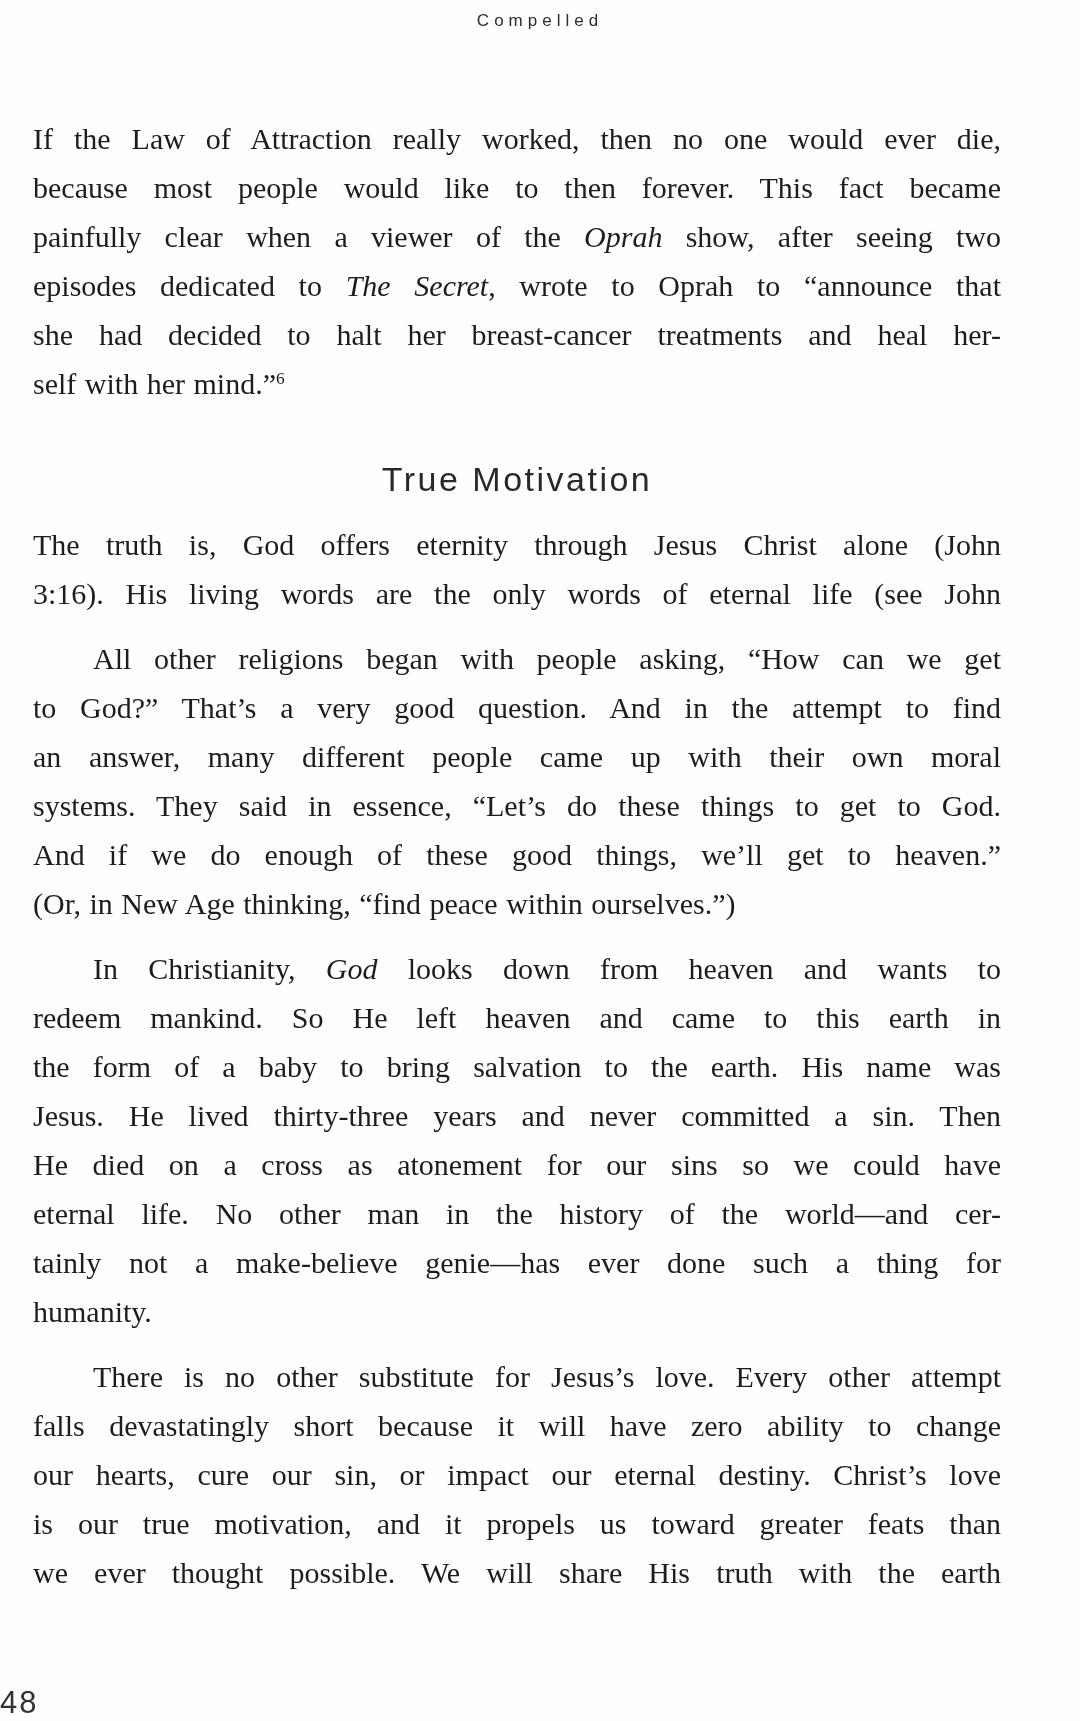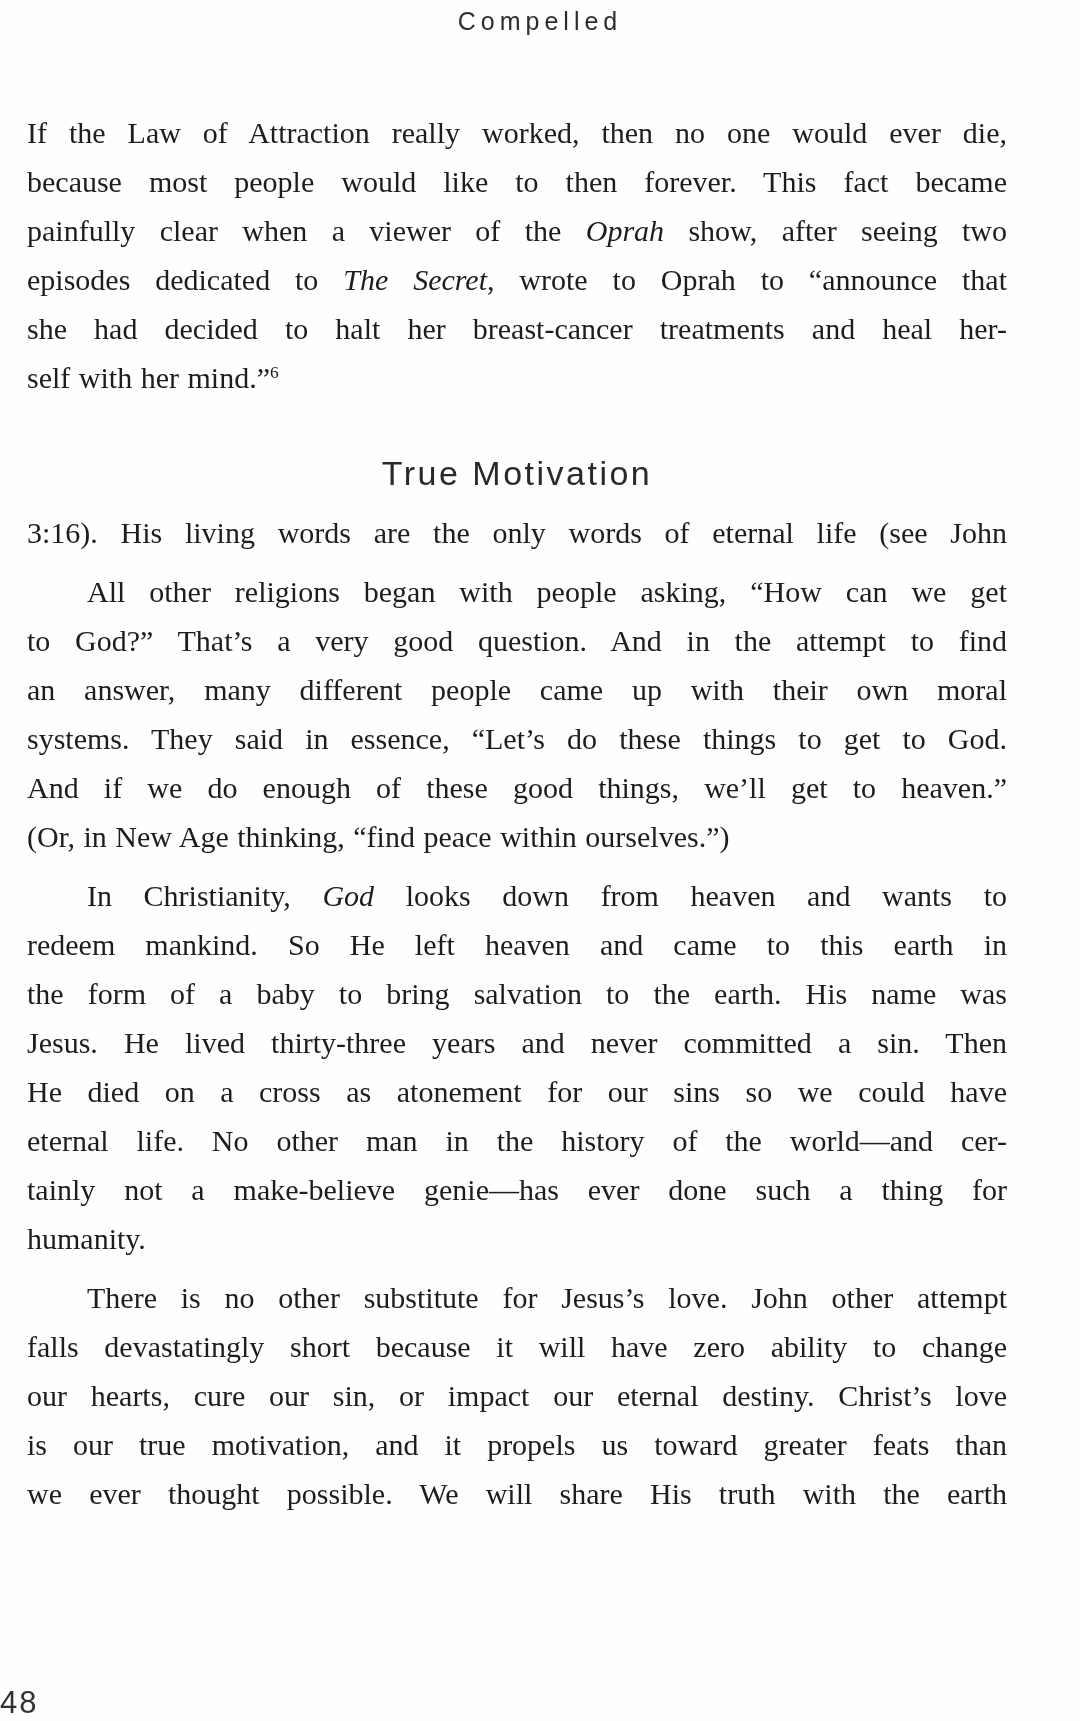--- a/index.html
+++ b/index.html
@@ -15,34 +15,34 @@
     overflow: hidden;
     color: #1e1d1b;
   }
   .running-header {
     position: absolute;
     top: 6px;
     left: 0;
     width: 100%;
     text-align: center;
     font-family: "Liberation Sans", "DejaVu Sans", sans-serif;
-    font-size: 25px;
+    font-size: 17px;
     font-weight: 400;
     letter-spacing: 5px;
     color: #2e2d2b;
     line-height: 30px;
   }
   .page-body {
     position: absolute;
     top: 98px;
     left: 17px;
     width: 1000px;
   }
   .paragraph {
-    margin: 10px;
+    margin: 16px;
   }
   .line {
     font-family: "Liberation Serif", "DejaVu Serif", serif;
     font-size: 30px;
     line-height: 49px;
     white-space: normal;
     text-align: justify;
     text-align-last: justify;
     word-spacing: 1px;
     color: #1e1d1b;
@@ -96,20 +96,21 @@
       <div class="paragraph">
         <div class="line"><span class="regular">If the Law of Attraction really worked, then no one would ever die,</span></div>
         <div class="line"><span class="regular">because most people would like to then forever. This fact became</span></div>
         <div class="line"><span class="regular">painfully clear when a viewer of the </span><span class="italic">Oprah</span><span class="regular"> show, after seeing two</span></div>
         <div class="line"><span class="regular">episodes dedicated to </span><span class="italic">The Secret</span><span class="regular">, wrote to Oprah to “announce that</span></div>
         <div class="line"><span class="regular">she had decided to halt her breast-cancer treatments and heal her-</span></div>
         <div class="line last"><span class="regular">self with her mind.”</span><span class="superscript">6</span></div>
       </div>
       <div class="section-heading">True Motivation</div>
       <div class="paragraph">
+        <div class="line"><span class="regular">The truth is, God offers eternity through Jesus Christ alone (John</span></div>
         <div class="line"><span class="regular">3:16). His living words are the only words of eternal life (see John</span></div>
       </div>
       <div class="paragraph">
         <div class="line indent"><span class="regular">All other religions began with people asking, “How can we get</span></div>
         <div class="line"><span class="regular">to God?” That’s a very good question. And in the attempt to find</span></div>
         <div class="line"><span class="regular">an answer, many different people came up with their own moral</span></div>
         <div class="line"><span class="regular">systems. They said in essence, “Let’s do these things to get to God.</span></div>
         <div class="line"><span class="regular">And if we do enough of these good things, we’ll get to heaven.”</span></div>
         <div class="line last"><span class="regular">(Or, in New Age thinking, “find peace within ourselves.”)</span></div>
       </div>
@@ -117,21 +118,21 @@
         <div class="line indent"><span class="regular">In Christianity, </span><span class="italic">God</span><span class="regular"> looks down from heaven and wants to</span></div>
         <div class="line"><span class="regular">redeem mankind. So He left heaven and came to this earth in</span></div>
         <div class="line"><span class="regular">the form of a baby to bring salvation to the earth. His name was</span></div>
         <div class="line"><span class="regular">Jesus. He lived thirty-three years and never committed a sin. Then</span></div>
         <div class="line"><span class="regular">He died on a cross as atonement for our sins so we could have</span></div>
         <div class="line"><span class="regular">eternal life. No other man in the history of the world—and cer-</span></div>
         <div class="line"><span class="regular">tainly not a make-believe genie—has ever done such a thing for</span></div>
         <div class="line last"><span class="regular">humanity.</span></div>
       </div>
       <div class="paragraph">
-        <div class="line indent"><span class="regular">There is no other substitute for Jesus’s love. John other attempt</span></div>
+        <div class="line indent"><span class="regular">There is no other substitute for Jesus’s love. Every other attempt</span></div>
         <div class="line"><span class="regular">falls devastatingly short because it will have zero ability to change</span></div>
         <div class="line"><span class="regular">our hearts, cure our sin, or impact our eternal destiny. Christ’s love</span></div>
         <div class="line"><span class="regular">is our true motivation, and it propels us toward greater feats than</span></div>
         <div class="line"><span class="regular">we ever thought possible. We will share His truth with the earth</span></div>
       </div>
     </main>
 
   <footer class="page-number">48</footer>
 </div>
 

